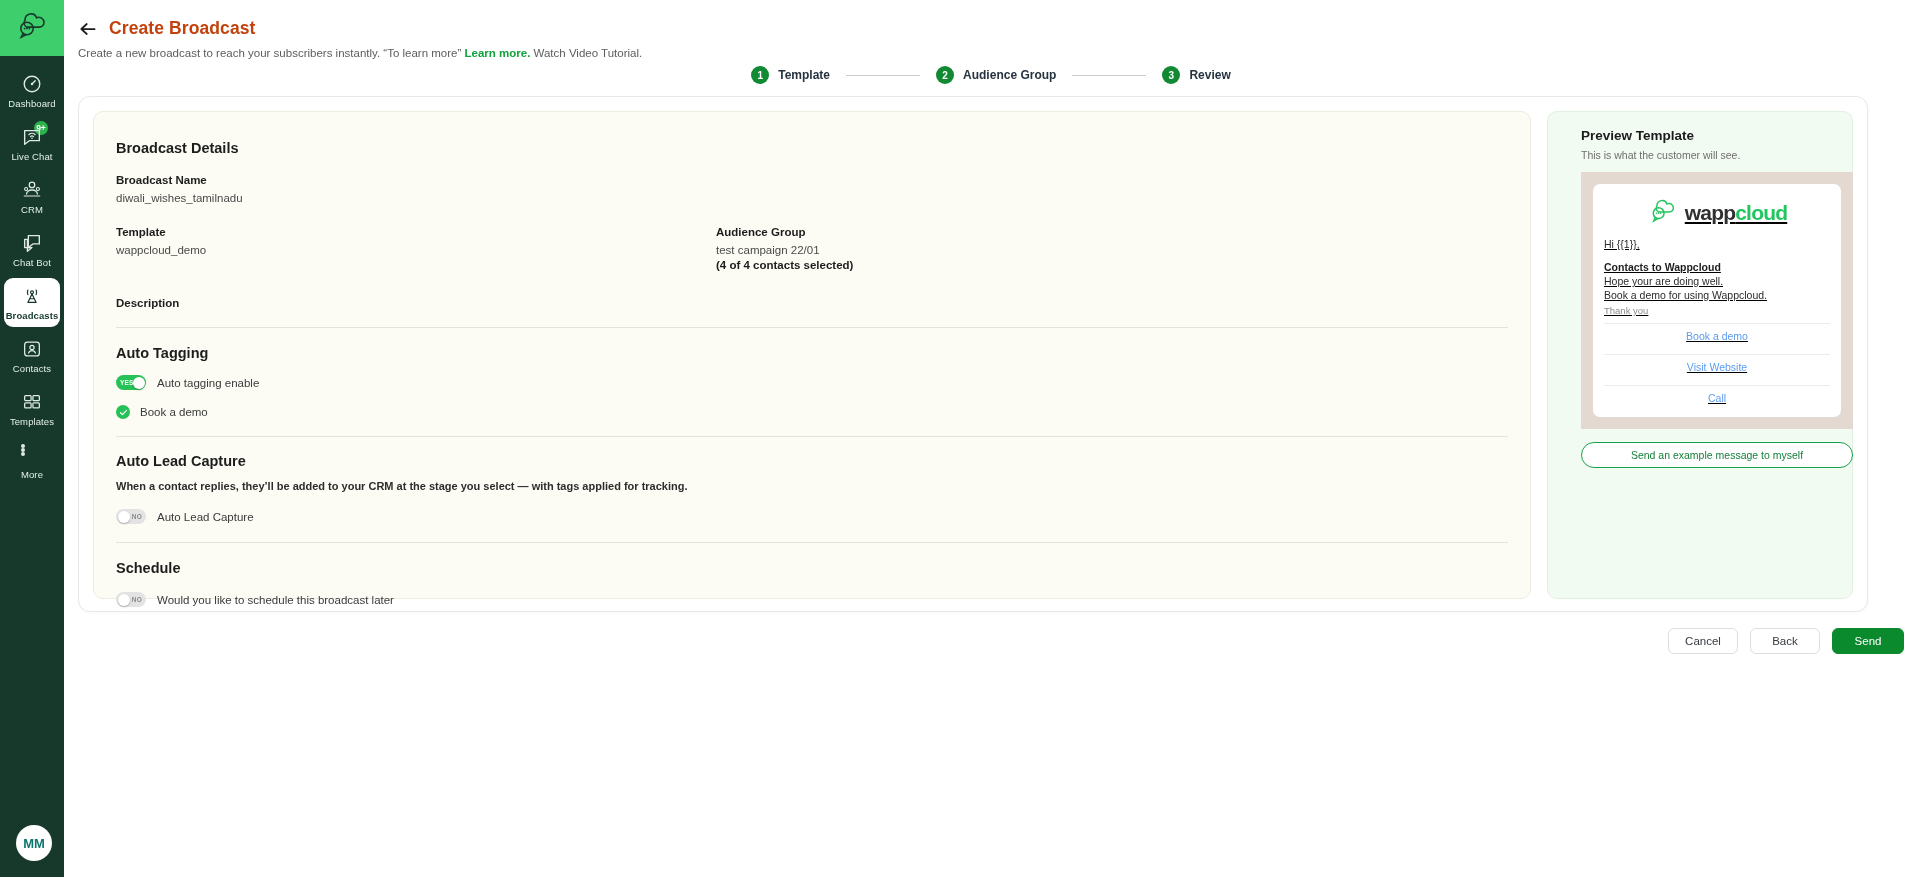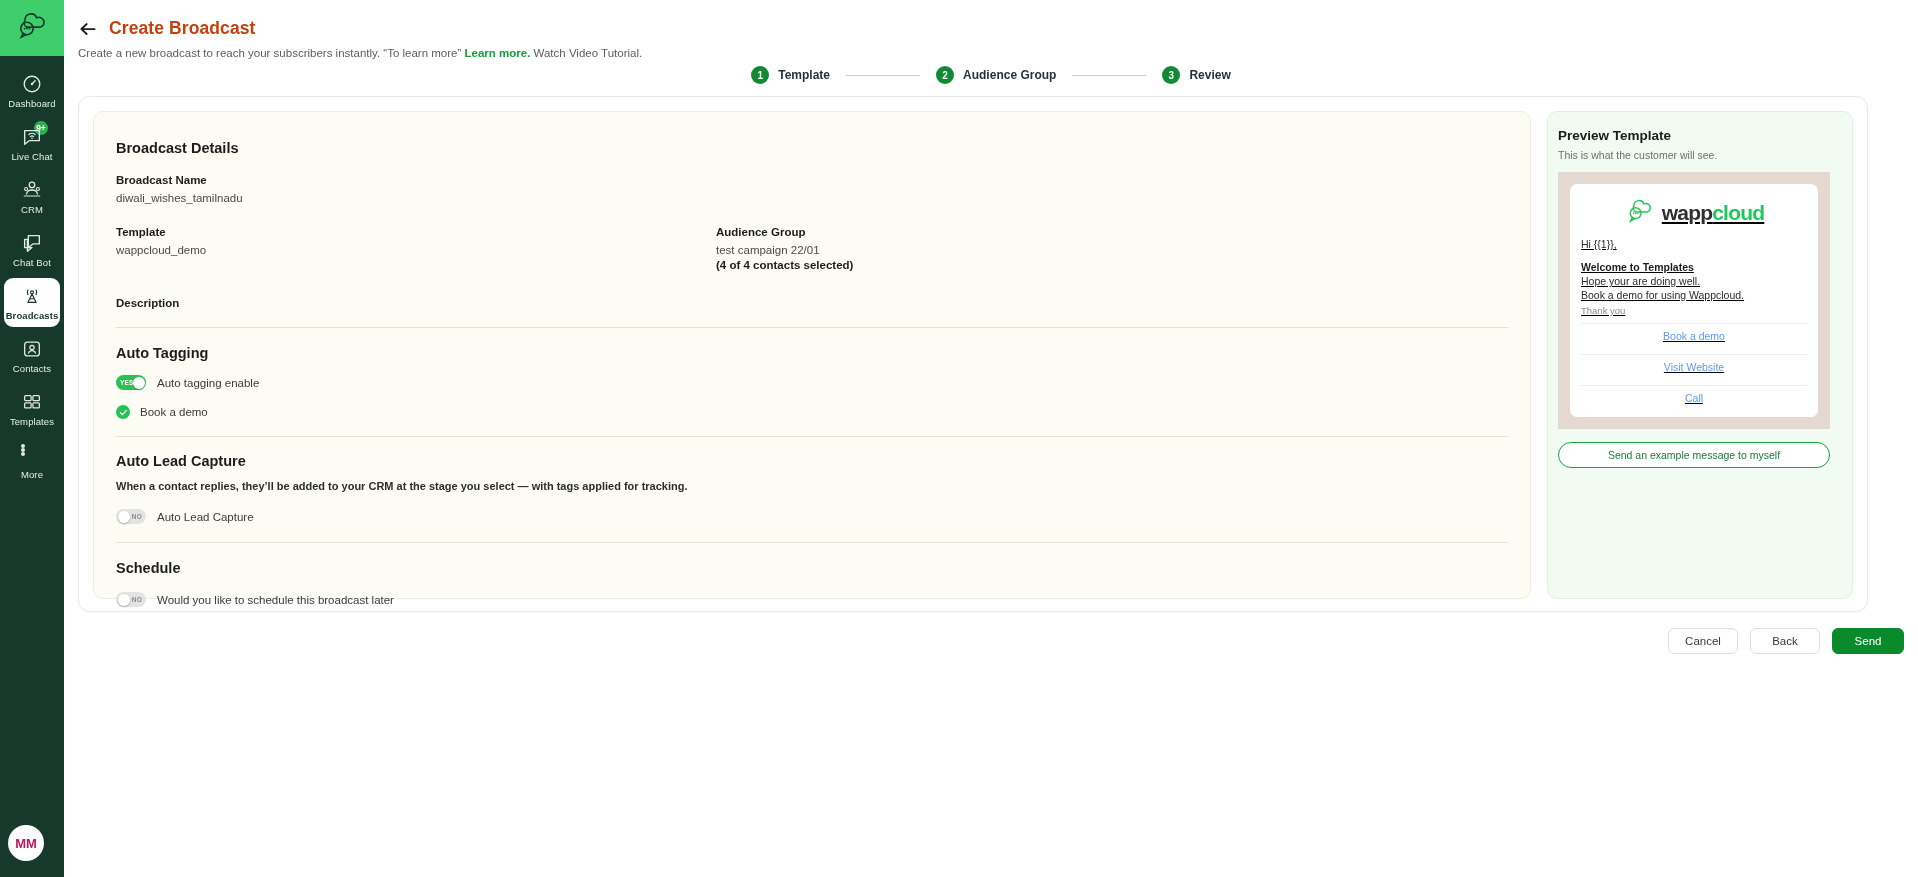--- a/index.html
+++ b/index.html
@@ -37,23 +37,23 @@
     position: absolute; top: 1px; right: 11px;
     background: #2bb24c; color: #fff;
     font-size: 8.5px; font-weight: 700;
     min-width: 16px; height: 16px; border-radius: 9px;
     display: flex; align-items: center; justify-content: center;
     border: 1.5px solid #16392c; padding: 0 2px;
   }
   .dots { display: flex; gap: 4px; height: 22px; align-items: center; }
   .dots i { width: 4px; height: 4px; border-radius: 50%; background: #dfeae4; display: block; }
   #avatar {
-    position: absolute; bottom: 16px; left: 8px;
+    position: absolute; bottom: 16px; left: 16px;
     width: 36px; height: 36px; border-radius: 50%;
-    background: #ffffff; color: #be185d;
+    background: #ffffff; color: #0f766e;
     font-size: 13px; font-weight: 600;
     display: flex; align-items: center; justify-content: center;
     cursor: pointer;
   }
 
   
   #sheet {
     position: absolute; left: 64px; top: 0;
     width: 1854px; height: 877px;
     background: #ffffff;
@@ -141,21 +141,21 @@
   .chk svg { display: block; }
   .desc-text { font-size: 11px; font-weight: 700; color: #2d2d2d; }
 
   
   #preview-panel {
     position: absolute; right: 14px; top: 14px;
     width: 306px; height: 488px;
     background: #f2fbf2;
     border: 1px solid #e3efe3;
     border-radius: 10px;
-    padding: 16px 10px;
+    padding: 16px 33px;
   }
   #preview-title { font-size: 13.5px; font-weight: 700; color: #1b1b1b; }
   #preview-sub { font-size: 10.5px; color: #6e6e6e; margin-top: 6px; }
   #chat-wallpaper {
     margin-top: 11px;
     background: #e4d9d1;
     padding: 12px;
     width: 272px;
   }
   #bubble {
@@ -436,21 +436,21 @@
                 <path d="M9 22.5 L7.2 26.6 L11.4 24.2 Z" fill="none" stroke="#22c55e" stroke-width="1.7"></path>
                 <circle cx="10.6" cy="17.6" r="0.95" fill="#22c55e"></circle>
                 <circle cx="13" cy="17.6" r="0.95" fill="#22c55e"></circle>
                 <circle cx="15.4" cy="17.6" r="0.95" fill="#22c55e"></circle>
               </svg>
             </span>
             <span class="wt"><span class="dark">wapp</span><span class="green">cloud</span></span>
           </div>
 
           <div class="msg-greet">Hi {{1}},</div>
-          <div class="msg-head">Welcome to Templates</div>
+          <div class="msg-head">Contacts to Wappcloud</div>
           <div class="msg-line">Hope your are doing well.</div>
           <div class="msg-line">Book a demo for using Wappcloud.</div>
           <div class="msg-thanks">Thank you</div>
 
           <div class="btn-sep"></div>
           <div class="reply-btn">Book a demo</div>
           <div class="btn-sep"></div>
           <div class="reply-btn">Visit Website</div>
           <div class="btn-sep"></div>
           <div class="reply-btn">Call</div>

